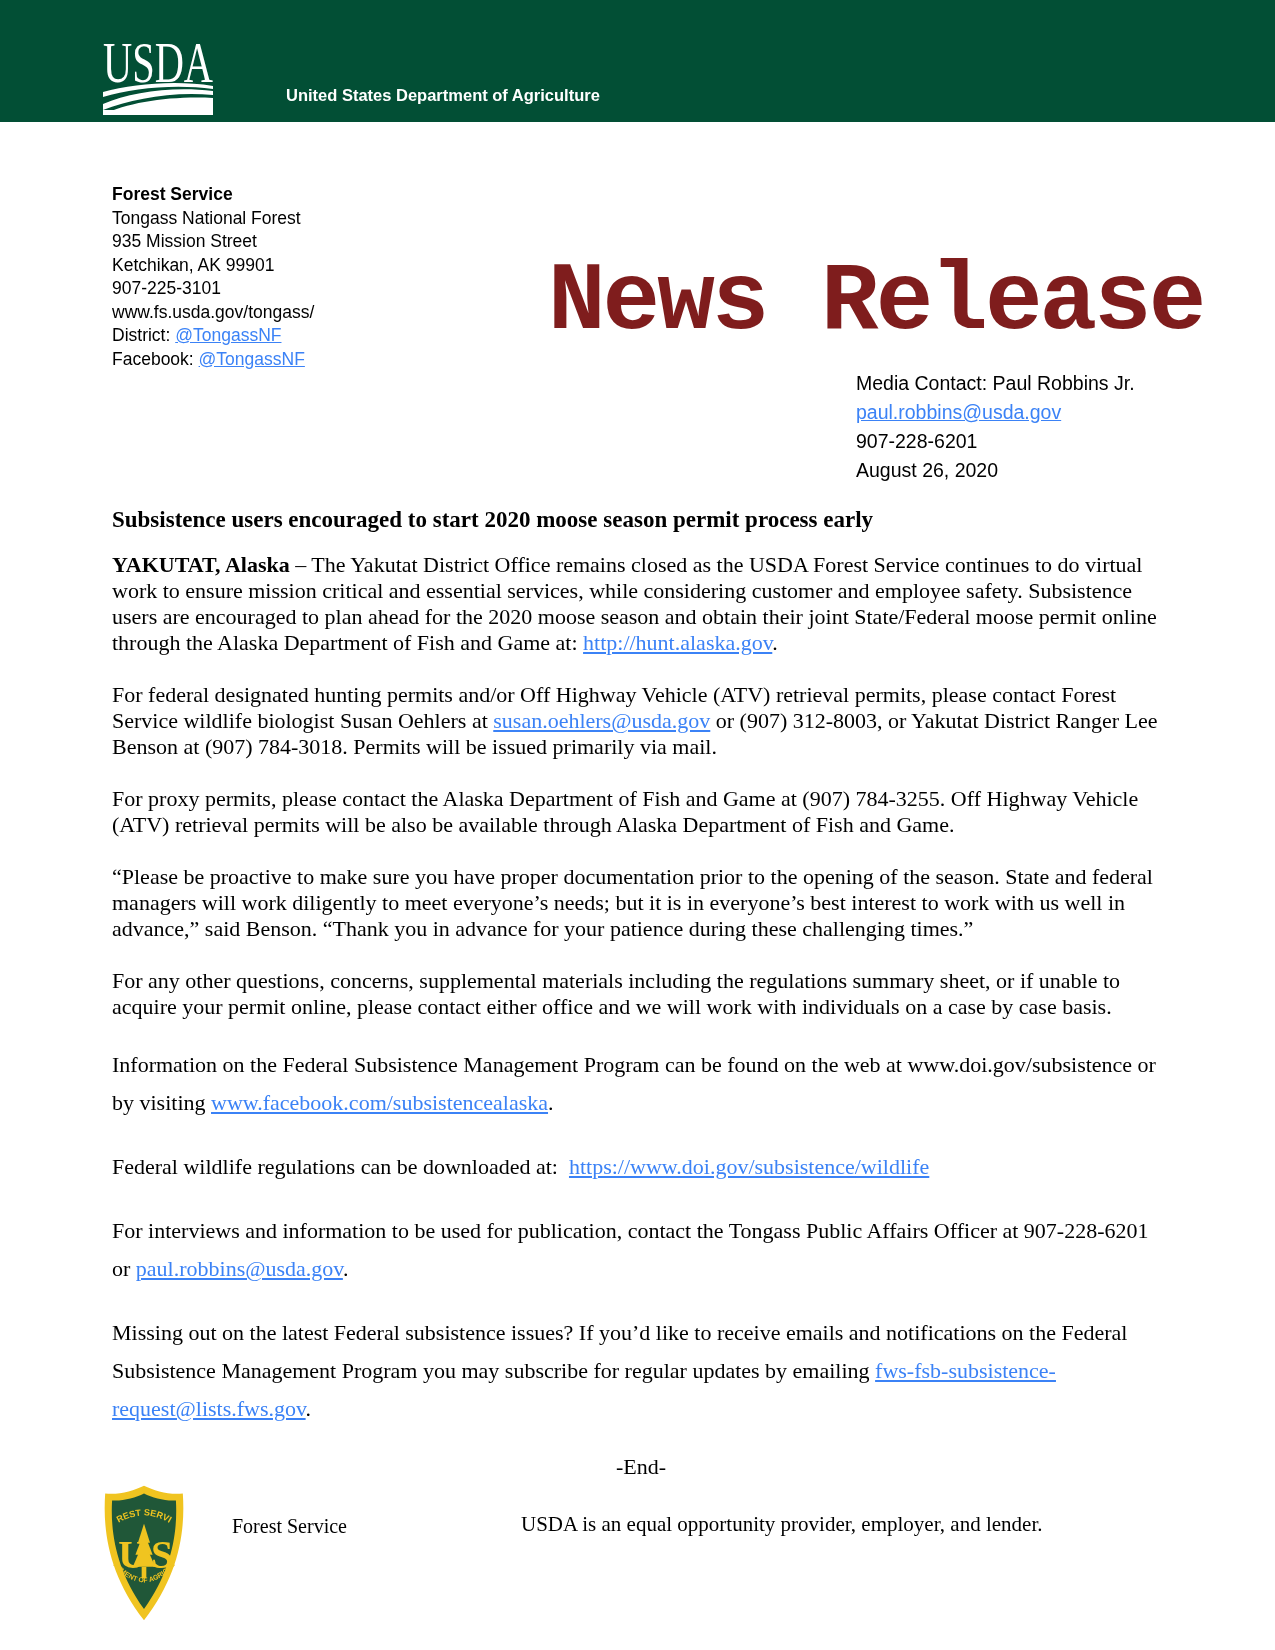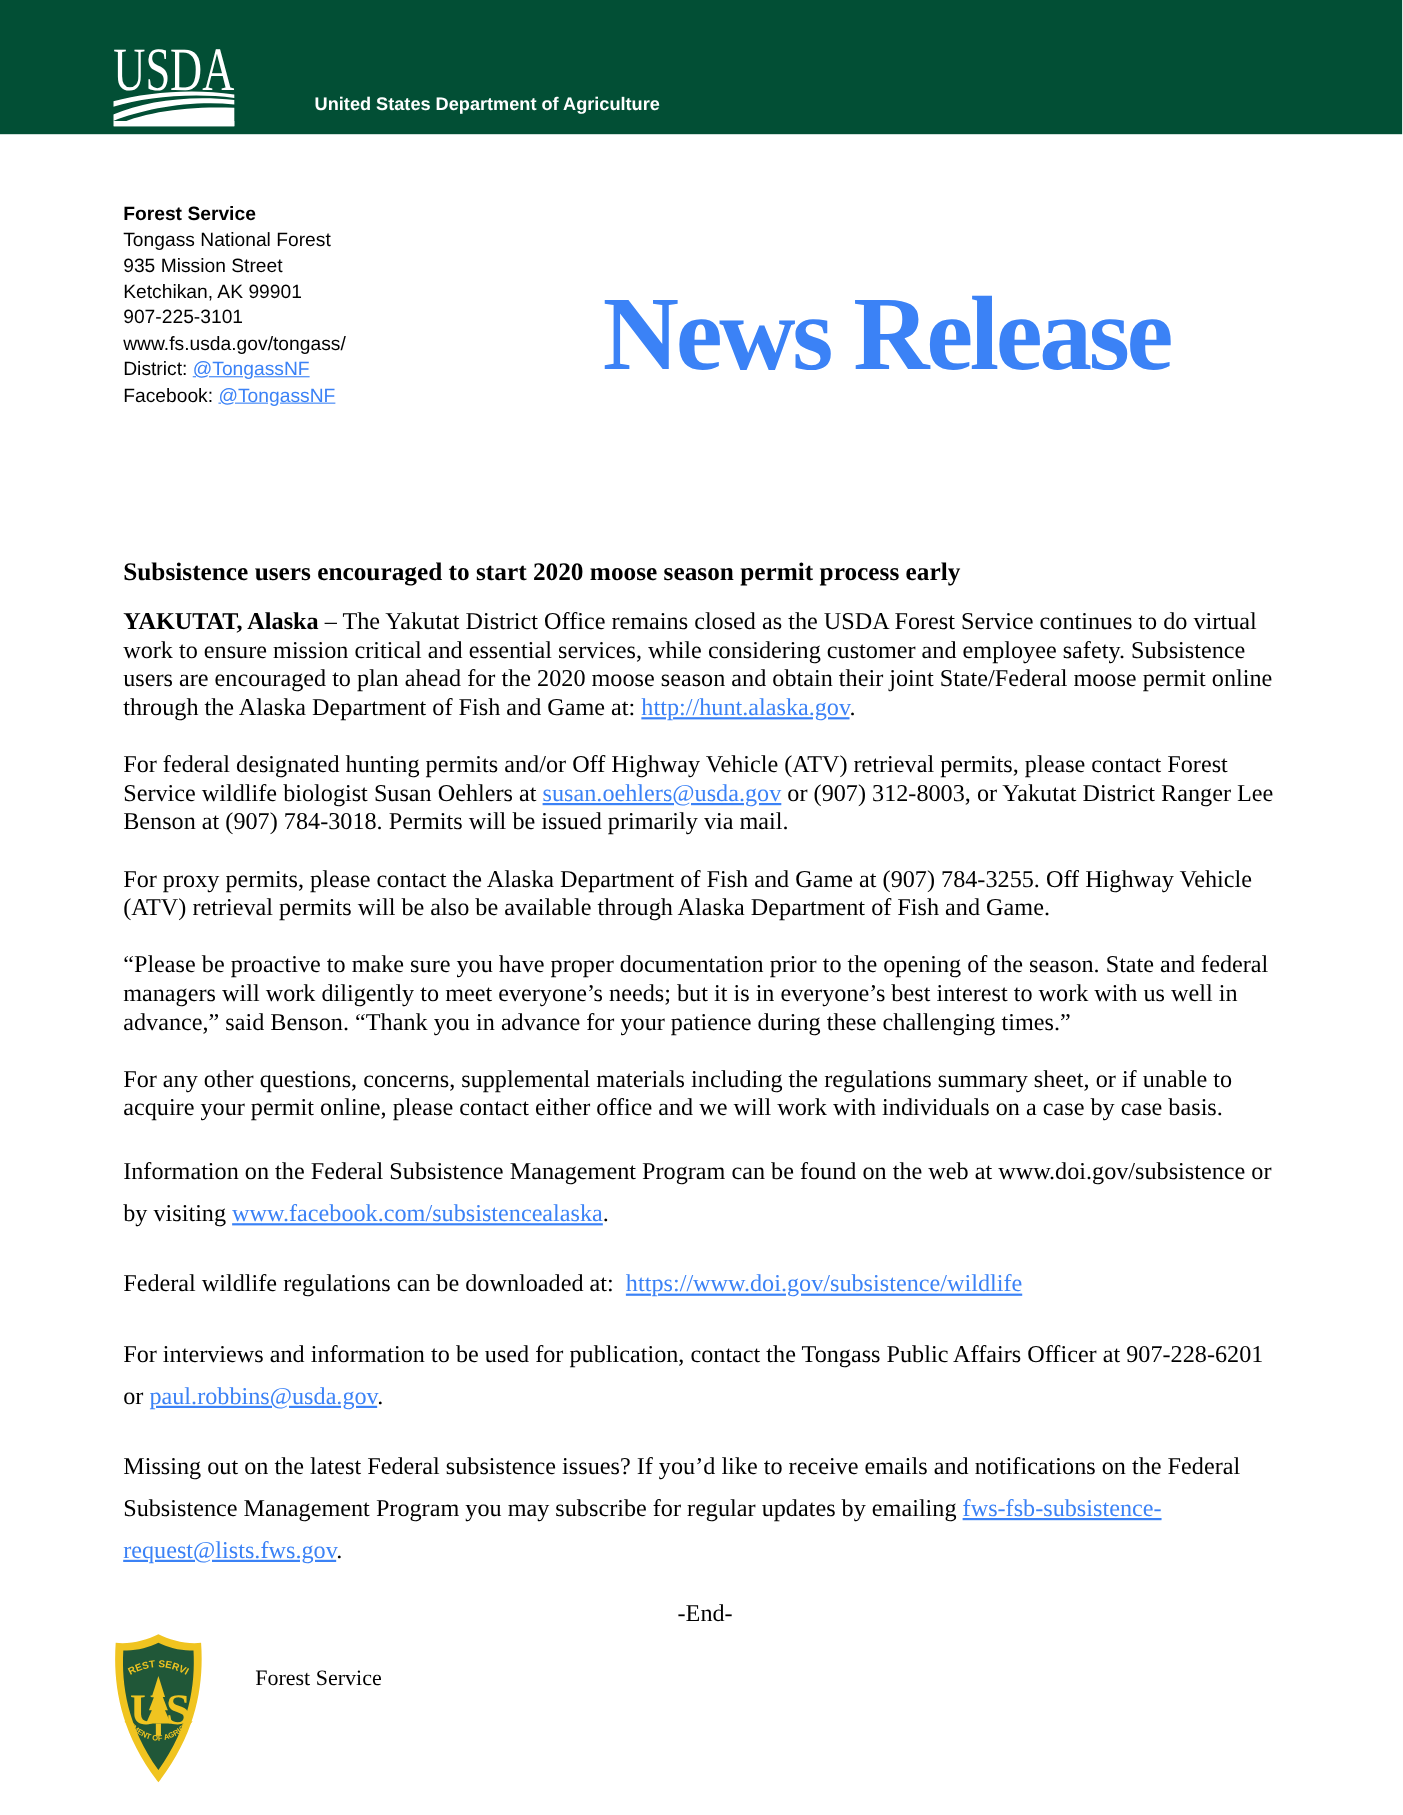--- a/index.html
+++ b/index.html
@@ -9,22 +9,22 @@
   .topbar{position:absolute;left:0;top:0;width:1275px;height:122px;background:#024f35;}
   .usda-logo{position:absolute;left:103px;top:20px;width:112px;height:95px;}
   .dept-title{position:absolute;left:245px;top:86px;color:#ffffff;
               font-family:"Liberation Sans",sans-serif;font-weight:bold;font-size:16.5px;white-space:nowrap;margin-left:41px;}
   
   .sender{position:absolute;left:112px;top:183px;font-family:"Liberation Sans",sans-serif;
           font-size:17.5px;line-height:23.5px;}
   .sender .org{font-weight:bold;}
   a.link{color:#3b82f6;text-decoration:underline;cursor:pointer;}
   
-  .banner{position:absolute;left:548px;top:255px;font-family:Liberation Serif, serif;
-          font-weight:bold;font-size:96px;line-height:1;letter-spacing:-3px;color:#3b82f6;white-space:nowrap;}
+  .banner{position:absolute;left:548px;top:255px;font-family:Liberation Mono, monospace;
+          font-weight:bold;font-size:96px;line-height:1;letter-spacing:-3px;color:#7f1d1d;white-space:nowrap;}
   
   .media{position:absolute;left:856px;top:369px;font-family:"Liberation Sans",sans-serif;
          font-size:19.5px;line-height:29px;}
   
   .headline{position:absolute;left:112px;top:506px;width:1058px;margin:0;
             font-size:23px;font-weight:bold;line-height:28px;font-family:"Liberation Serif",serif;}
   
   .body-wrap{position:absolute;left:112px;top:552px;width:1058px;font-size:22px;line-height:26px;}
   .body-wrap p{margin:0 0 26px 0;}
   .body-wrap p.wide{line-height:38px;}
@@ -56,20 +56,26 @@
     <div>935 Mission Street</div>
     <div>Ketchikan, AK 99901</div>
     <div>907-225-3101</div>
     <div>www.fs.usda.gov/tongass/</div>
     <div><span>District:</span> <a class="link">@TongassNF</a></div>
     <div><span>Facebook:</span> <a class="link">@TongassNF</a></div>
   </div>
 
   <div class="banner">News Release</div>
 
+  <div class="media">
+    <div>Media Contact: Paul Robbins Jr.</div>
+    <div><a class="link">paul.robbins@usda.gov</a></div>
+    <div>907-228-6201</div>
+    <div>August 26, 2020</div>
+  </div>
 
   <h1 class="headline">Subsistence users encouraged to start 2020 moose season permit process early</h1>
 
   <div class="body-wrap">
     <div>
         <p><span style="font-weight: bold;">YAKUTAT, Alaska</span><span> – The Yakutat District Office remains closed as the USDA Forest Service continues to do virtual work to ensure mission critical and essential services, while considering customer and employee safety. Subsistence users are encouraged to plan ahead for the 2020 moose season and obtain their joint State/Federal moose permit online through the Alaska Department of Fish and Game at: </span><a class="link">http://hunt.alaska.gov</a><span>.</span></p>
         <p><span>For federal designated hunting permits and/or Off Highway Vehicle (ATV) retrieval permits, please contact Forest Service wildlife biologist Susan Oehlers at </span><a class="link">susan.oehlers@usda.gov</a><span> or (907) 312-8003, or Yakutat District Ranger Lee Benson at (907) 784-3018. Permits will be issued primarily via mail.</span></p>
         <p><span>For proxy permits, please contact the Alaska Department of Fish and Game at (907) 784-3255. Off Highway Vehicle (ATV) retrieval permits will be also be available through Alaska Department of Fish and Game.</span></p>
         <p><span>“Please be proactive to make sure you have proper documentation prior to the opening of the season. State and federal managers will work diligently to meet everyone’s needs; but it is in everyone’s best interest to work with us well in advance,” said Benson. “Thank you in advance for your patience during these challenging times.”</span></p>
         <p><span>For any other questions, concerns, supplemental materials including the regulations summary sheet, or if unable to acquire your permit online, please contact either office and we will work with individuals on a case by case basis.</span></p>
@@ -95,14 +101,15 @@
       <polygon points="50,56 40,82 60,82"></polygon>
       <polygon points="50,66 37,96 63,96"></polygon>
       <rect x="47.3" y="96" width="5.4" height="13"></rect>
     </g>
     <path id="arcBottom" d="M15 95 Q 50 133 85 95" fill="none"></path>
     <text font-family="Liberation Sans, sans-serif" font-size="8" font-weight="bold" fill="#f0c420">
       <textPath href="#arcBottom" startOffset="50%" text-anchor="middle">DEPARTMENT OF AGRICULTURE</textPath>
     </text>
   </svg>
   <div class="footer-agency">Forest Service</div>
+  <div class="footer-eeo">USDA is an equal opportunity provider, employer, and lender.</div>
 
 </div>
 
 </body></html>

